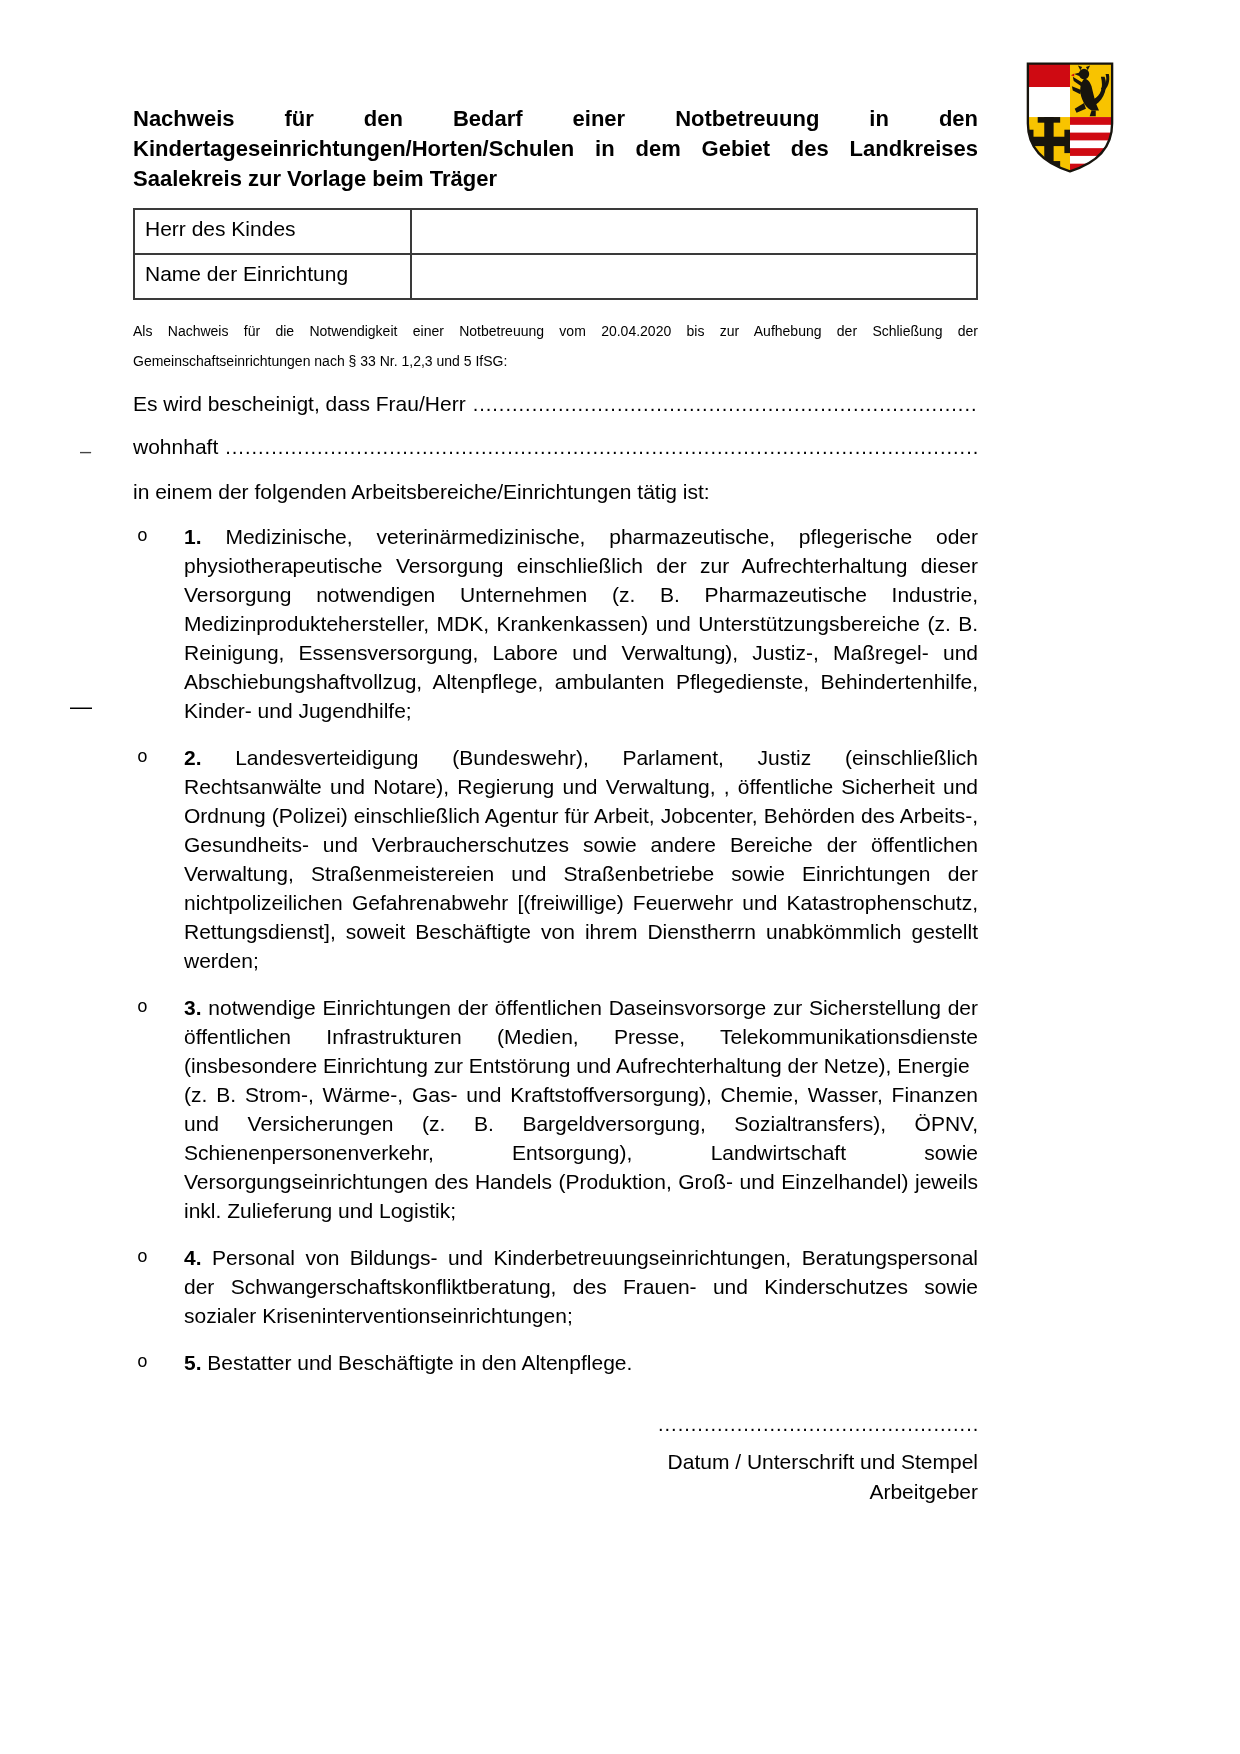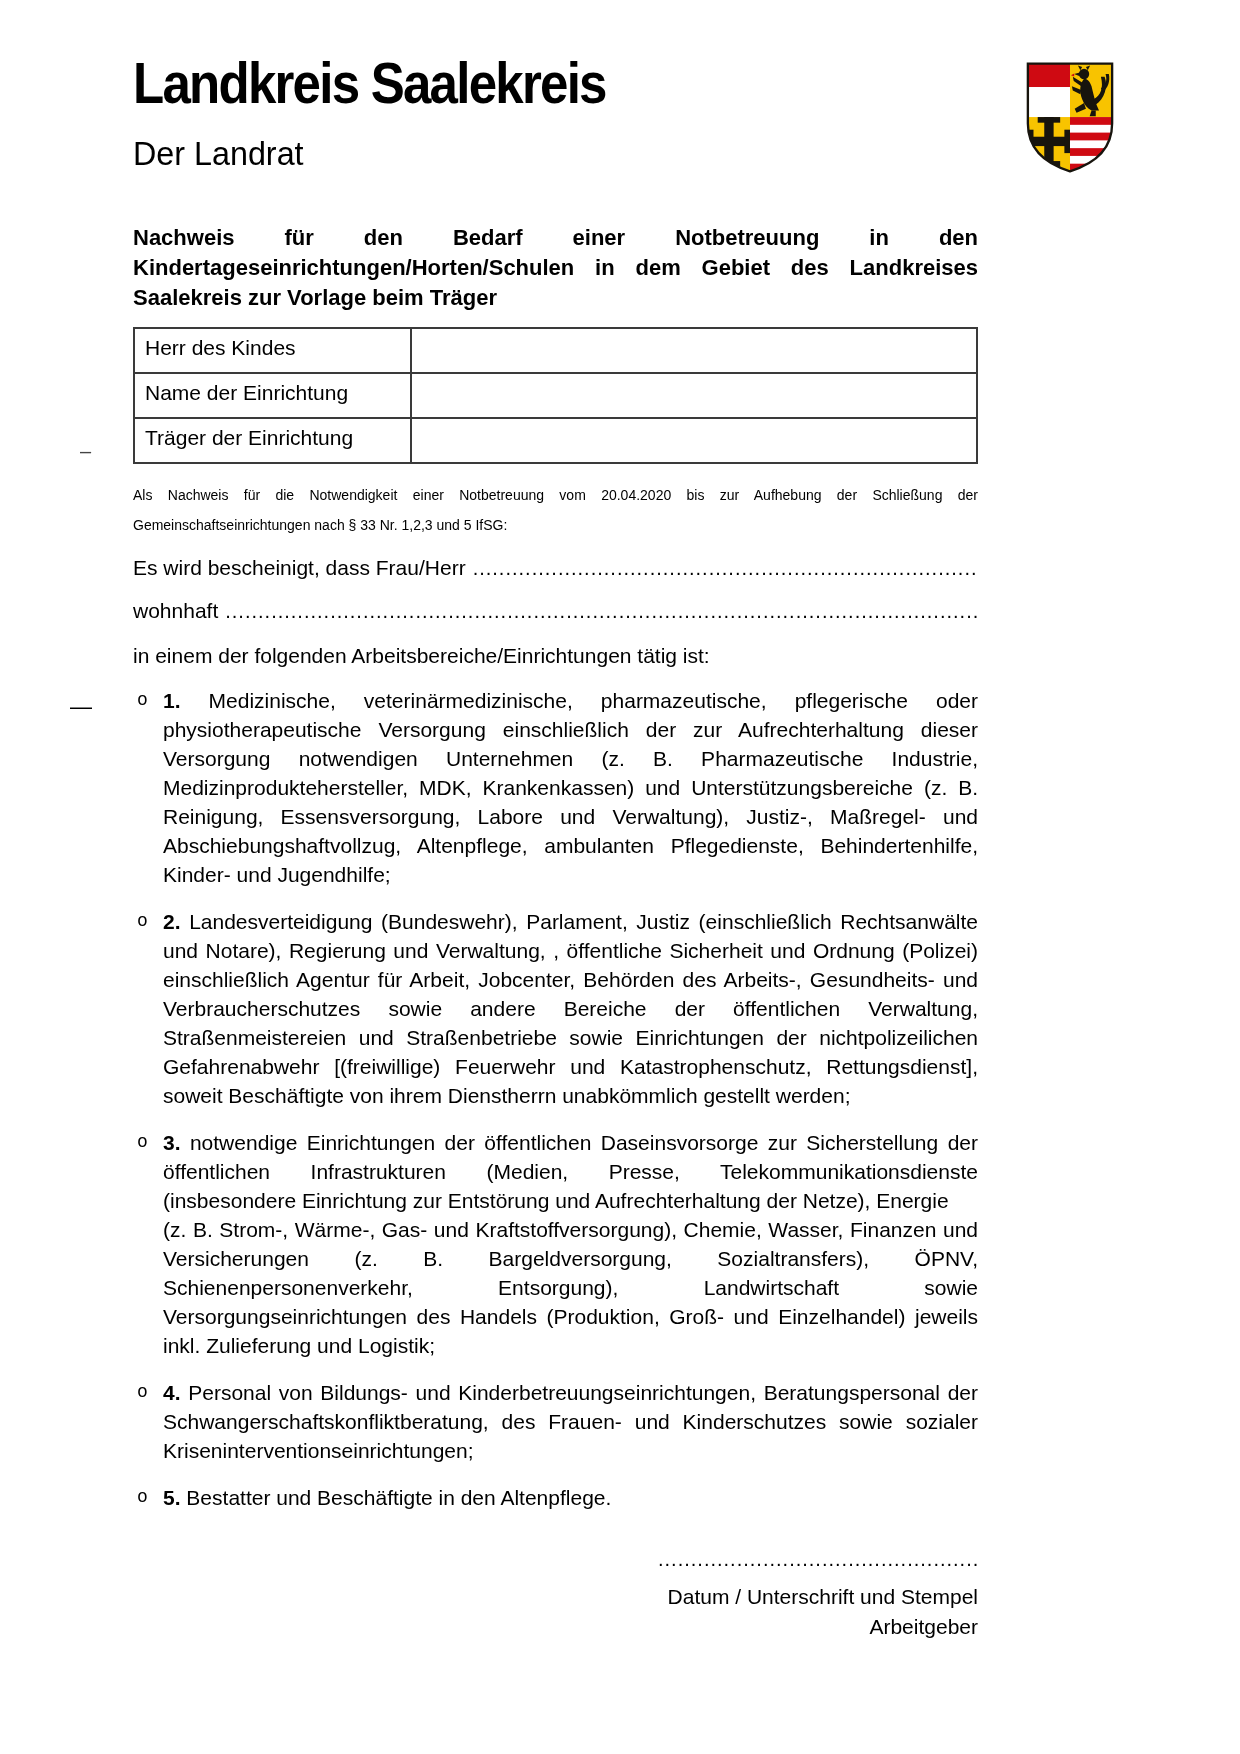--- a/index.html
+++ b/index.html
@@ -54,56 +54,48 @@
   .margin-dash{position:absolute;left:70px;top:694px;font-size:22px;}
 
   
   .list{margin-top:15px;}
   .li{display:flex;margin-bottom:18px;}
   .li .bullet{
     width:30px;flex:0 0 30px;font-family:"Liberation Mono","DejaVu Sans Mono",monospace;
     font-size:18px;line-height:29px;padding-left:4px;box-sizing:border-box;
   }
   .li .li-text{
-    flex:1;font-size:21px;line-height:29px;text-align:justify;
+    flex:1;font-size:21px;line-height:29px;text-align:justify;margin-left:21px;
   }
   .li .num{font-weight:bold;}
   .li .body-text{white-space:pre-line;}
 
   
   .sig{margin-top:32px;width:845px;text-align:right;font-size:21px;line-height:30px;}
   .sig-dots{
     display:inline-block;width:320px;overflow:hidden;white-space:nowrap;
     letter-spacing:1px;font-size:20px;text-align:left;vertical-align:baseline;
   }
 </style>
 </head>
 <body>
 
 <div class="page">
 
-  <div>
-    <div class="hdr-title">Landkreis Saalekreis</div>
-    <div class="hdr-sub">Der Landrat</div>
-  </div>
 
   <div class="subject">Nachweis für den Bedarf einer Notbetreuung in den Kindertageseinrichtungen/Horten/Schulen in dem Gebiet des Landkreises Saalekreis zur Vorlage beim Träger</div>
 
   <table class="info">
     <tbody>
         <tr>
       <td class="lbl">Herr des Kindes</td>
       <td></td>
     </tr>
     <tr>
       <td class="lbl">Name der Einrichtung</td>
-      <td></td>
-    </tr>
-    <tr>
-      <td class="lbl">Träger der Einrichtung</td>
       <td></td>
     </tr>
   </tbody>
     </table>
 
 
   <div class="intro">Als Nachweis für die Notwendigkeit einer Notbetreuung vom 20.04.2020 bis zur Aufhebung der Schließung der Gemeinschaftseinrichtungen nach § 33 Nr. 1,2,3 und 5 IfSG:</div>
 
   <div class="fieldline">
     <span class="label">Es wird bescheinigt, dass Frau/Herr</span>

